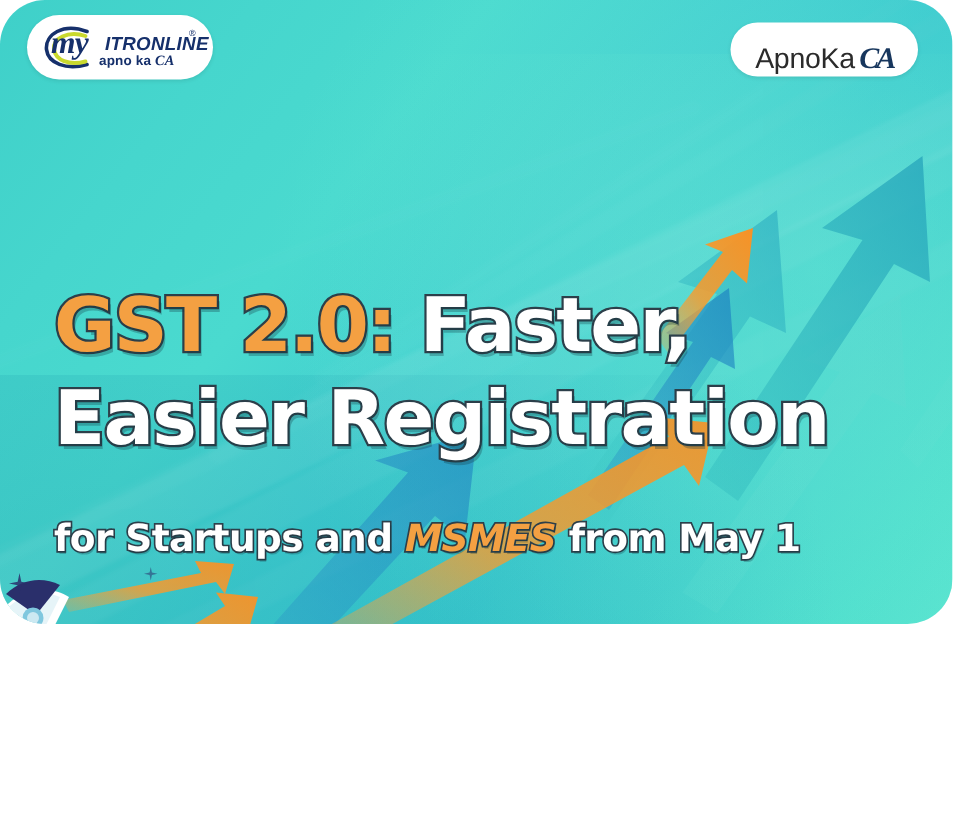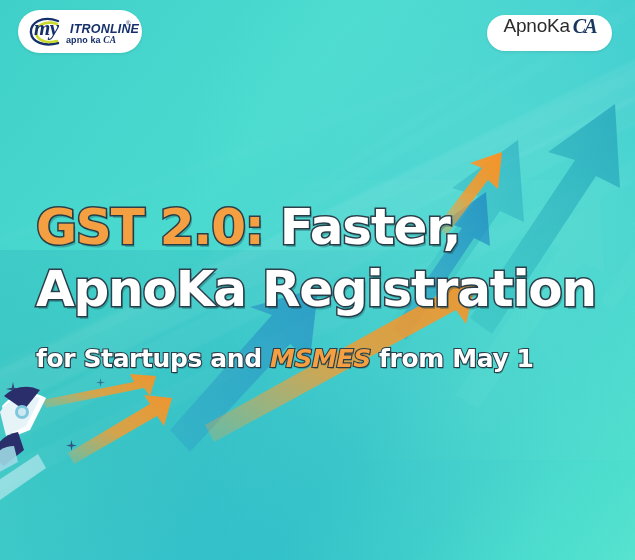--- a/index.html
+++ b/index.html
@@ -7,31 +7,32 @@
     padding: 0;
     background: #ffffff;
   }
   body {
     font-family: "Liberation Sans", sans-serif;
   }
 
   #banner {
     position: relative;
     width: 635px;
-    height: 560px;
+    height: 416px;
     overflow: hidden;
     background: linear-gradient(128deg,
         #3fd0c9 0%,
         #46d6cd 18%,
         #4adacf 34%,
         #3fcdd0 52%,
         #35c6ce 66%,
         #39cbcd 78%,
         #49dccd 92%,
         #55e2cf 100%);
+    border-radius: 30px;
   }
 
   
   .bg-layer {
     position: absolute;
     inset: 0;
     pointer-events: none;
   }
 
   
@@ -153,21 +154,21 @@
     font-size: 9.5px;
   }
 
   .logo-right {
     position: absolute;
     left: 487px; top: 15px;
     width: 125px; height: 36px;
     background: #ffffff;
     border-radius: 18px;
     display: flex;
-    align-items: flex-start;
+    align-items: flex-end;
     justify-content: center;
     gap: 2px;
     box-shadow: 0 1px 3px rgba(0,0,0,0.10);
   }
   .logo-right-text {
     font-family: "Liberation Sans", sans-serif;
     font-size: 19px;
     color: #2b2b2b;
     letter-spacing: -0.2px;
   }
@@ -178,21 +179,21 @@
     font-size: 20px;
     color: #17365d;
     letter-spacing: -2px;
     margin-left: 1px;
   }
 
   
   .headline {
     position: absolute;
     left: 36px;
-    top: 196px;
+    top: 186px;
     width: 580px;
   }
   .hl-line {
     font-family: "DejaVu Sans", sans-serif;
     font-weight: bold;
     font-size: 50px;
     line-height: 62px;
     letter-spacing: -1.2px;
     white-space: nowrap;
   }
@@ -367,18 +368,18 @@
     </div>
   </div>
 
   <div class="logo-right">
     <span class="logo-right-text">ApnoKa</span>
     <span class="logo-right-ca">CA</span>
   </div>
 
   <div class="headline">
     <div class="hl-line"><span class="hl-orange">GST 2.0:</span><span class="hl-white"> Faster,</span></div>
-    <div class="hl-line hl-white">ApnoKa Registration</div>
+    <div class="hl-line hl-white">Easier Registration</div>
   </div>
 
   <div class="hl-sub"><span class="sub-white">for Startups and </span><span class="sub-orange">MSMES</span><span class="sub-white"> from May 1</span></div>
 
 </div>
 
 </body></html>

